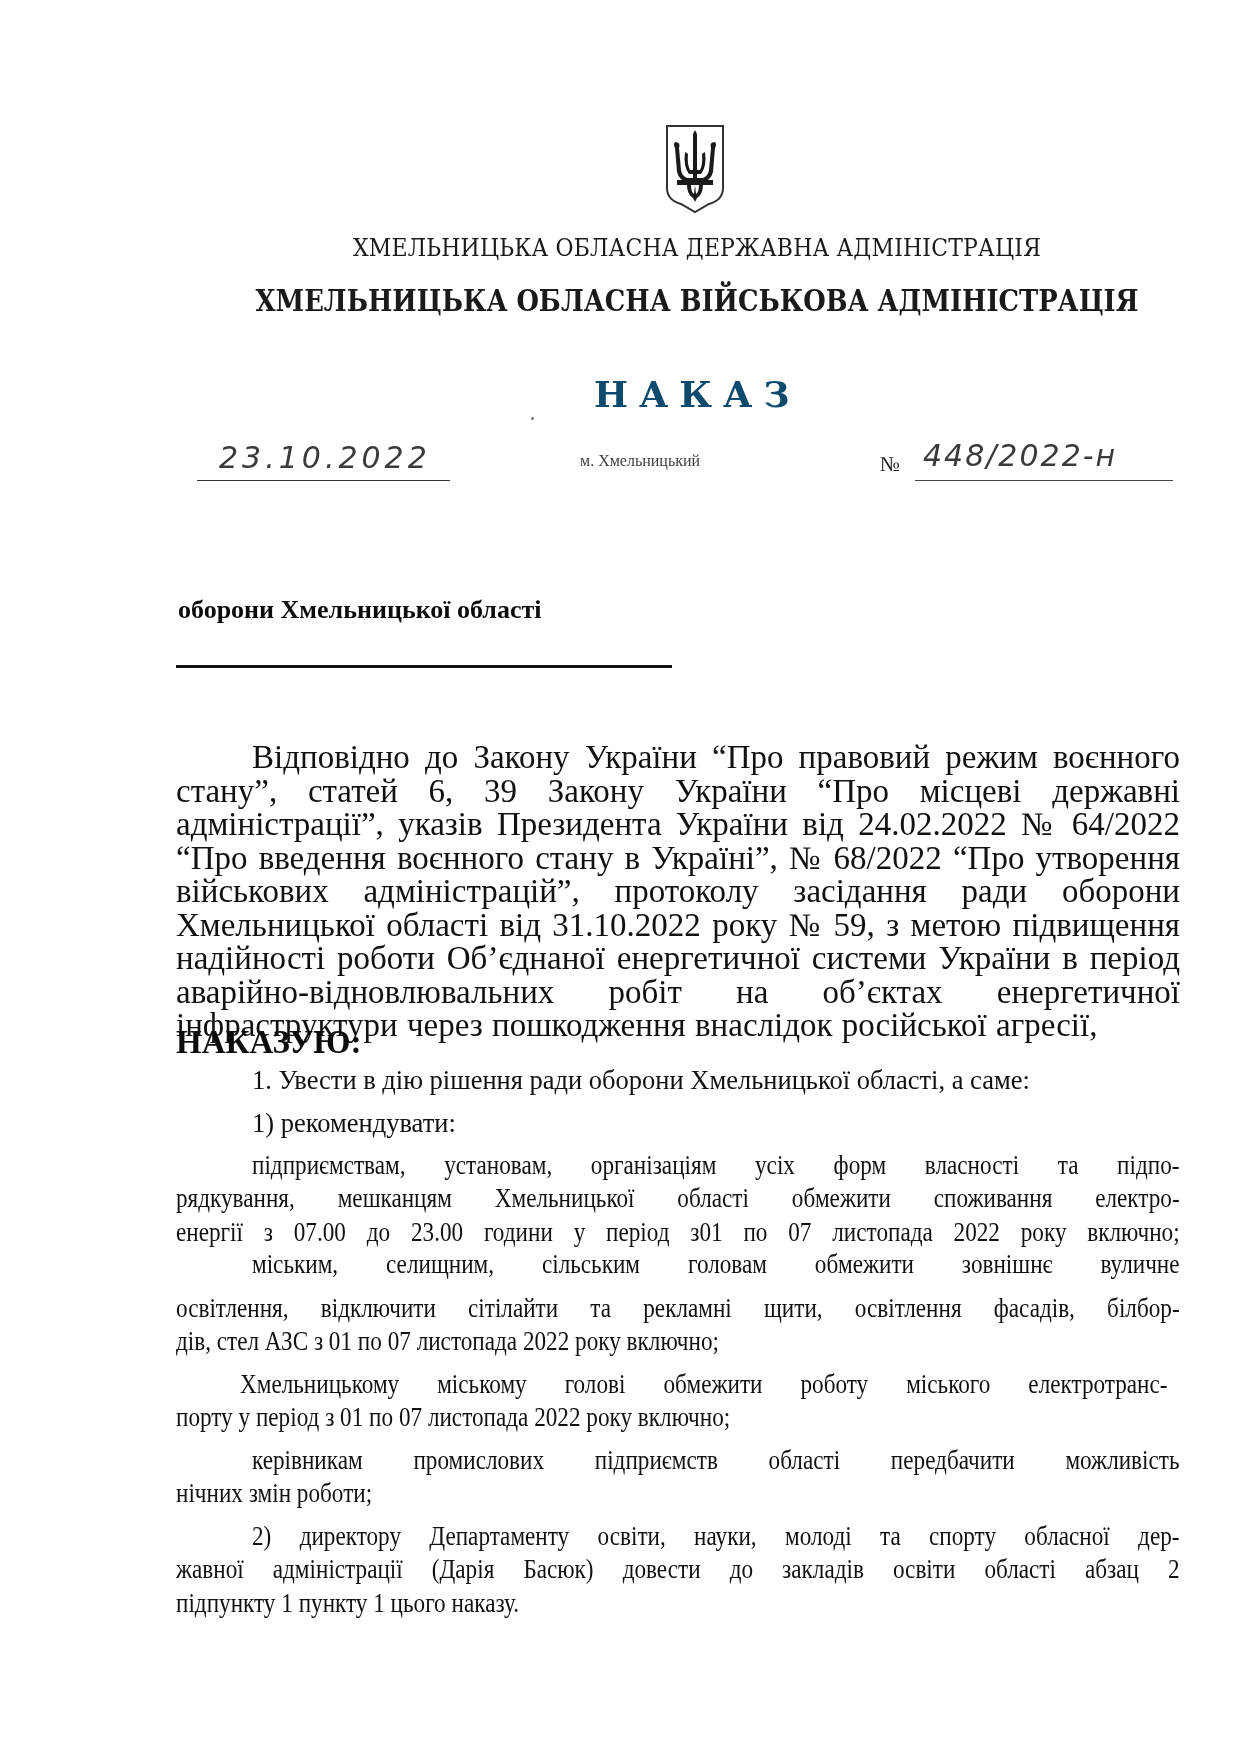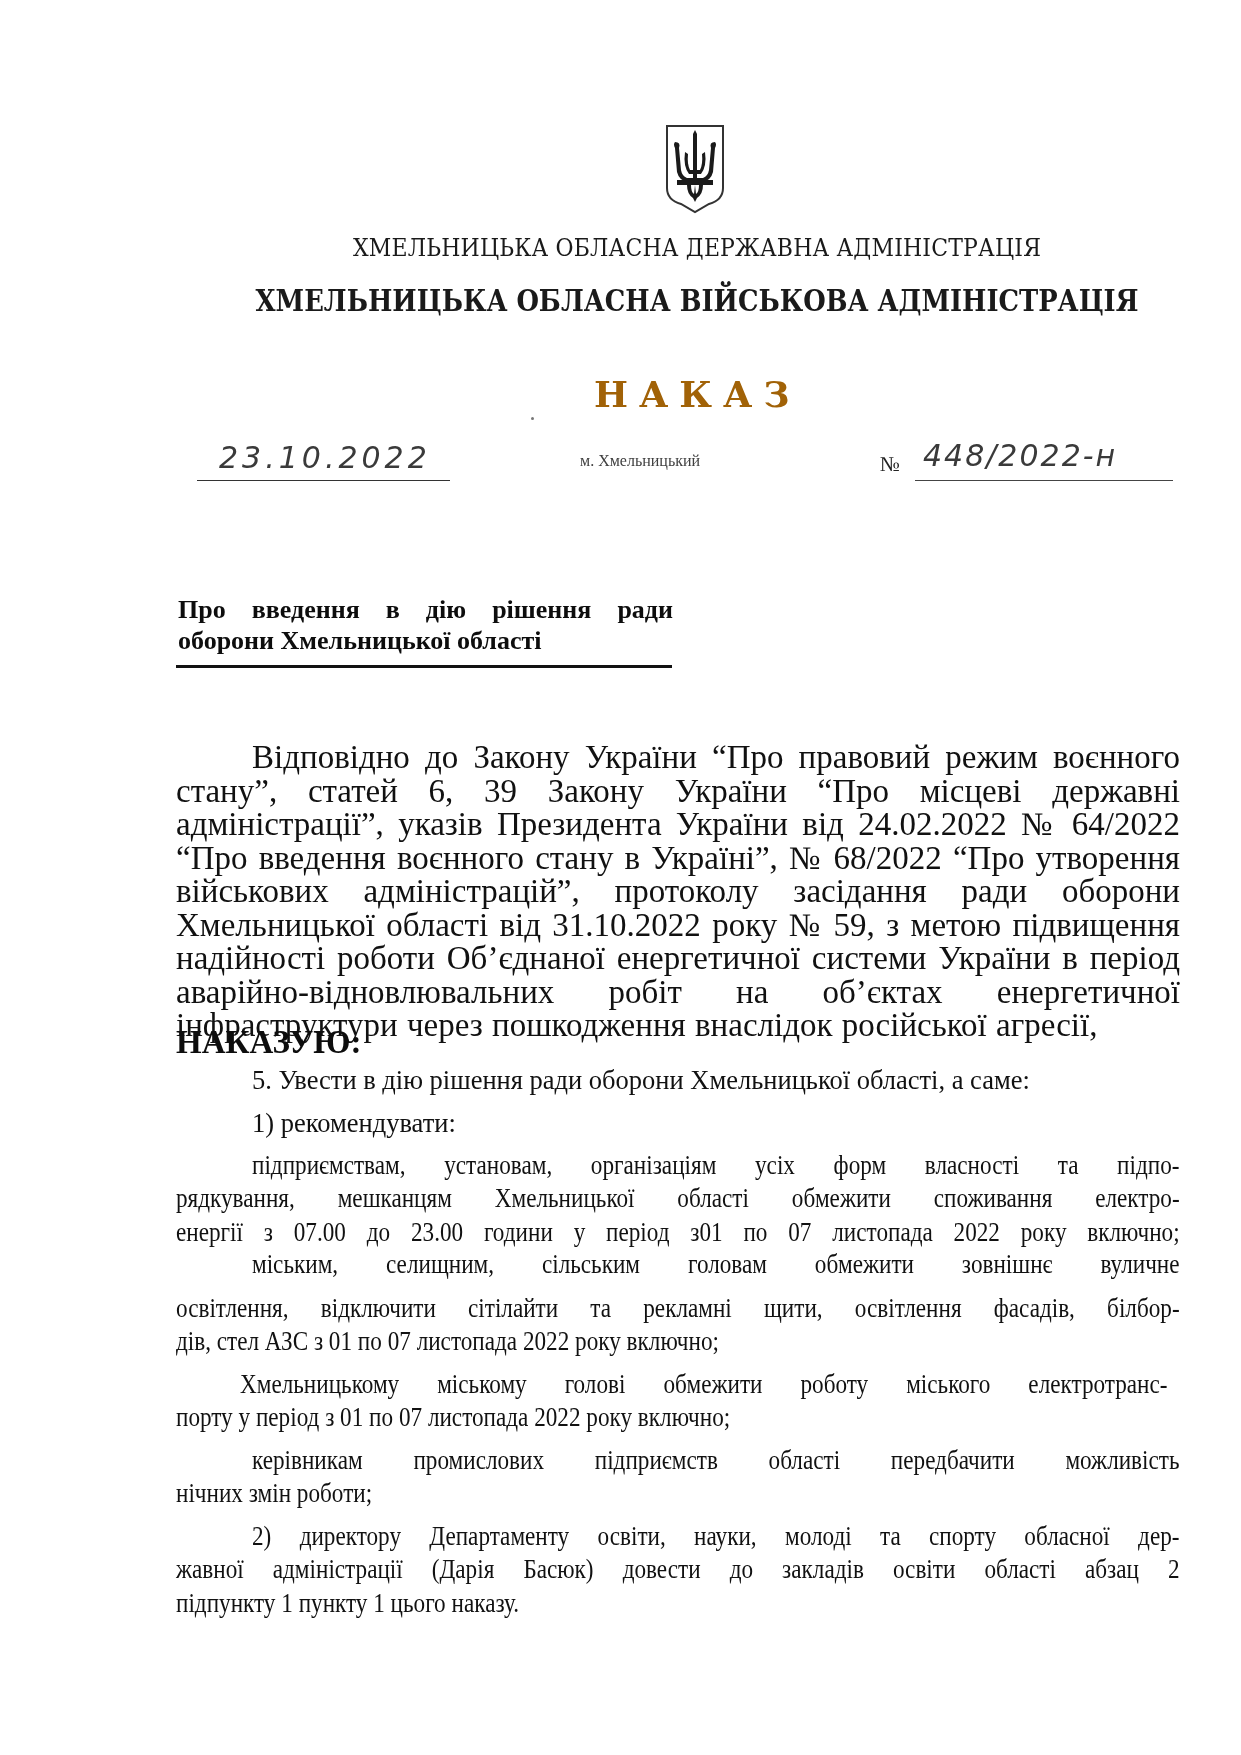--- a/index.html
+++ b/index.html
@@ -55,21 +55,21 @@
       transform-origin: 697px 0;
     }
 
     .doc-type {
       position: absolute;
       left: 594px; top: 373px;
       font-family: "DejaVu Serif", "Liberation Serif", serif;
       font-size: 36px;
       font-weight: bold;
       letter-spacing: 11px;
-      color: #a16207;
+      color: #0c4a6e;
     }
 
     
     .date-field {
       position: absolute;
       left: 197px; top: 436px;
       width: 253px; height: 44px;
       border-bottom: 1.5px solid #333;
     }
     .handwritten {
@@ -212,34 +212,33 @@
   <div class="date-field">
     <span class="handwritten date-value">23.10.2022</span>
   </div>
   <div class="city">м. Хмельницький</div>
   <div class="num-sign">№</div>
   <div class="number-field">
     <span class="handwritten number-value">448/2022-н</span>
   </div>
 
   <div class="subject">
-    <span class="l1">Про введення в дію рішення ради</span>
     <span class="l2">оборони Хмельницької області</span>
   </div>
   <div class="subject-rule"></div>
 
   <div class="body-text preamble">
     <p class="para">Відповідно до Закону України “Про правовий режим воєнного стану”, статей 6, 39 Закону України “Про місцеві державні адміністрації”, указів Президента України від 24.02.2022 № 64/2022 “Про введення воєнного стану в Україні”, № 68/2022 “Про утворення військових адміністрацій”, протоколу засідання ради оборони Хмельницької області від 31.10.2022 року № 59, з метою підвищення надійності роботи Об’єднаної енергетичної системи України в період аварійно-відновлювальних робіт на об’єктах енергетичної інфраструктури через пошкодження внаслідок російської агресії,</p>
   </div>
 
   <div class="order-word">НАКАЗУЮ:</div>
 
   <div class="items">
     <div class="item-line" style="top:1065px; left:76px; width:928px;">
-      <span>5. Увести в дію рішення ради оборони Хмельницької області, а саме:</span>
+      <span>1. Увести в дію рішення ради оборони Хмельницької області, а саме:</span>
     </div>
     <div class="item-line" style="top:1108px; left:76px; width:928px;">
       <span>1) рекомендувати:</span>
     </div>
 
     <div class="item-line" style="top:1150px; left:76px; width:928px;">
       <span class="cond just" style="width:1060px; transform:scaleX(0.875);">підприємствам, установам, організаціям усіх форм власності та підпо-</span>
     </div>
     <div class="item-line" style="top:1183px;">
       <span class="cond just" style="width:1147px; transform:scaleX(0.875);">рядкування, мешканцям Хмельницької області обмежити споживання електро-</span>

